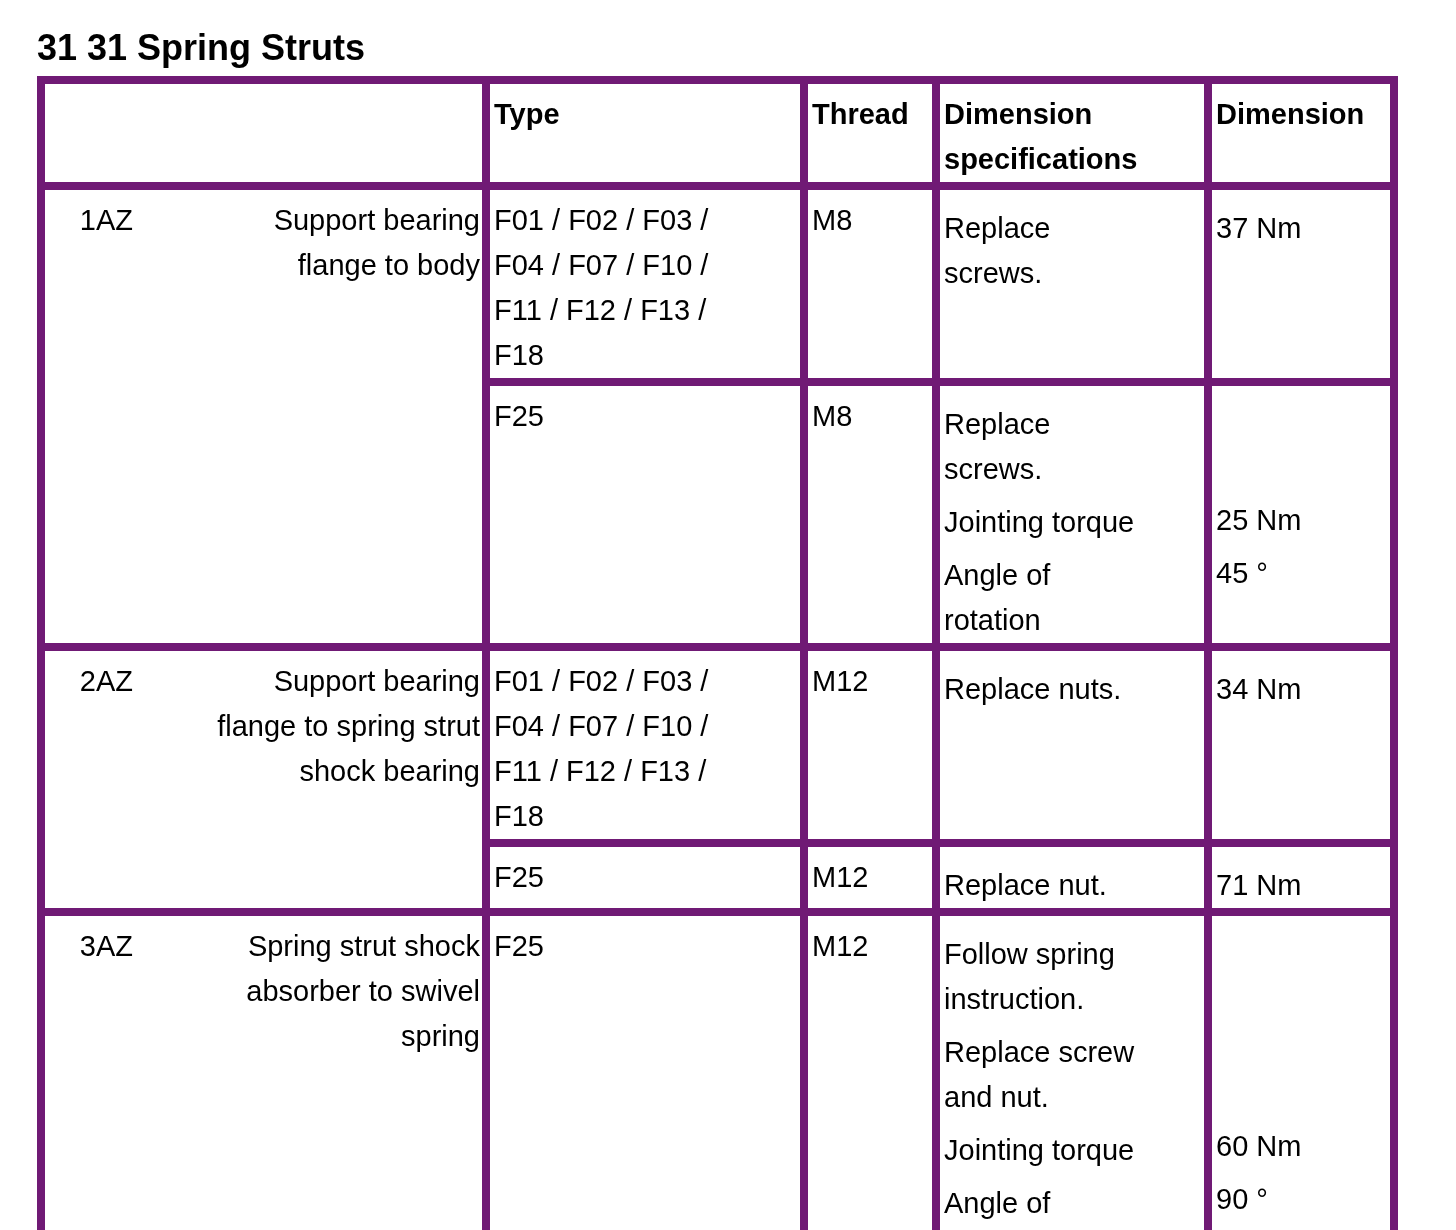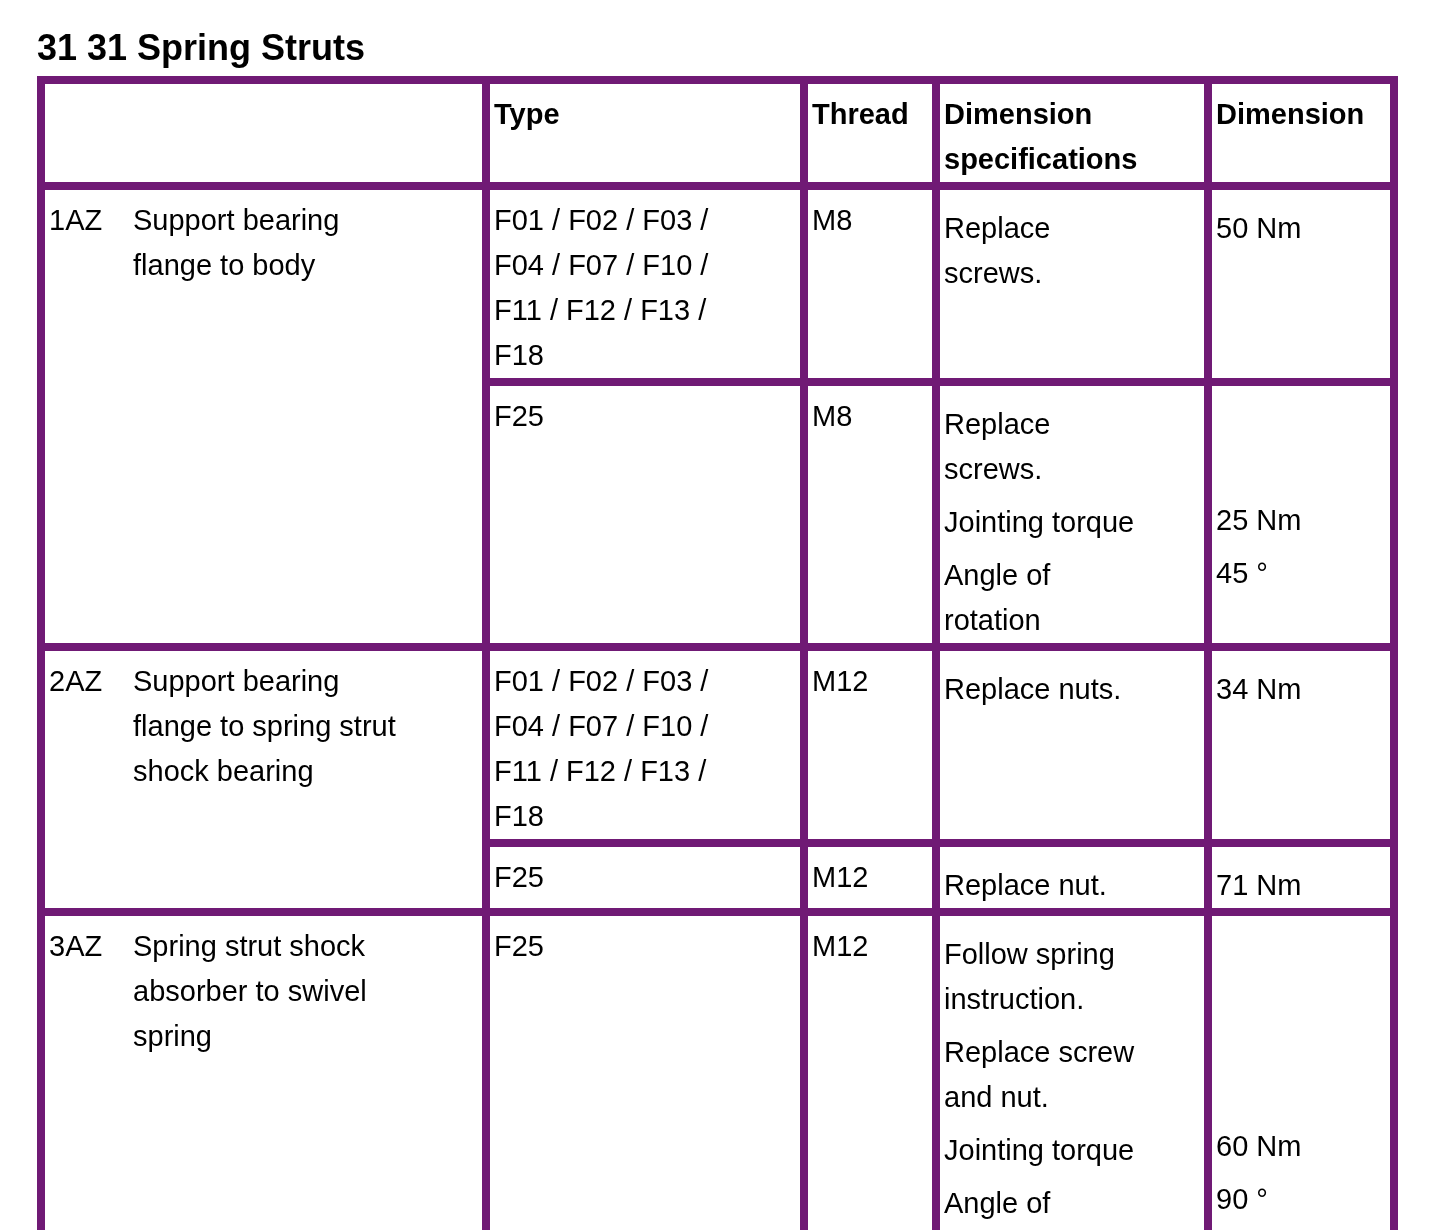--- a/index.html
+++ b/index.html
@@ -62,21 +62,21 @@
   .h-type    { padding-left: 25px; }
   .h-thread  { padding-left: 23px; }
   .h-tight   { padding-left: 24px; }
   .h-dim     { padding-left: 28px; }
   .c-item    { padding-left: 10px; }
   .c-type    { padding-left: 4px; margin-left: 8px; }
   .c-thread  { padding-left: 5px; }
   .c-spec    { padding-left: 24px; }
   .c-dim     { padding-left: 5px; }
 
-  .rowhead { display: flex; align-items: flex-start; }
+  .rowhead { display: flex; align-items: flex-start; text-align: right; }
   .rowlabel { width: 84px; flex: none; line-height: 45px; }
   .rowdesc { flex: 1 1 auto; }
 </style>
 </head>
 <body>
 
 <div class="page">
 
   <div class="doc-title">31 31 Spring Struts</div>
 
@@ -127,21 +127,21 @@
         <div class="line">M8</div>
       </td>
       <td class="c-spec">
         <div class="para">
           <div class="line">Replace</div>
           <div class="line">screws.</div>
         </div>
       </td>
       <td class="c-dim">
         <div class="para">
-          <div class="line">50 Nm</div>
+          <div class="line">37 Nm</div>
         </div>
       </td>
     </tr>
 
     <tr class="rh-1b">
       <td class="c-type">
         <div class="line">F25</div>
       </td>
       <td class="c-thread">
         <div class="line">M8</div>

